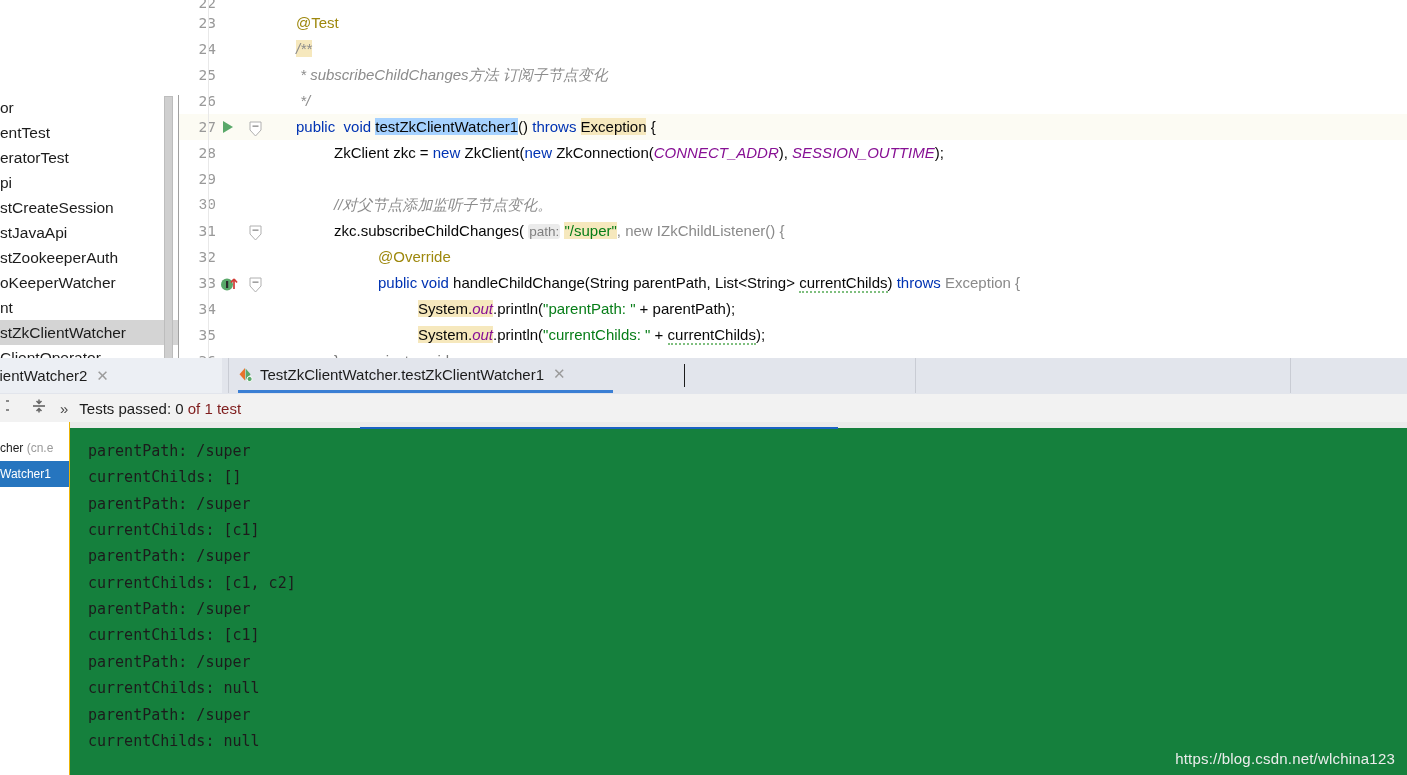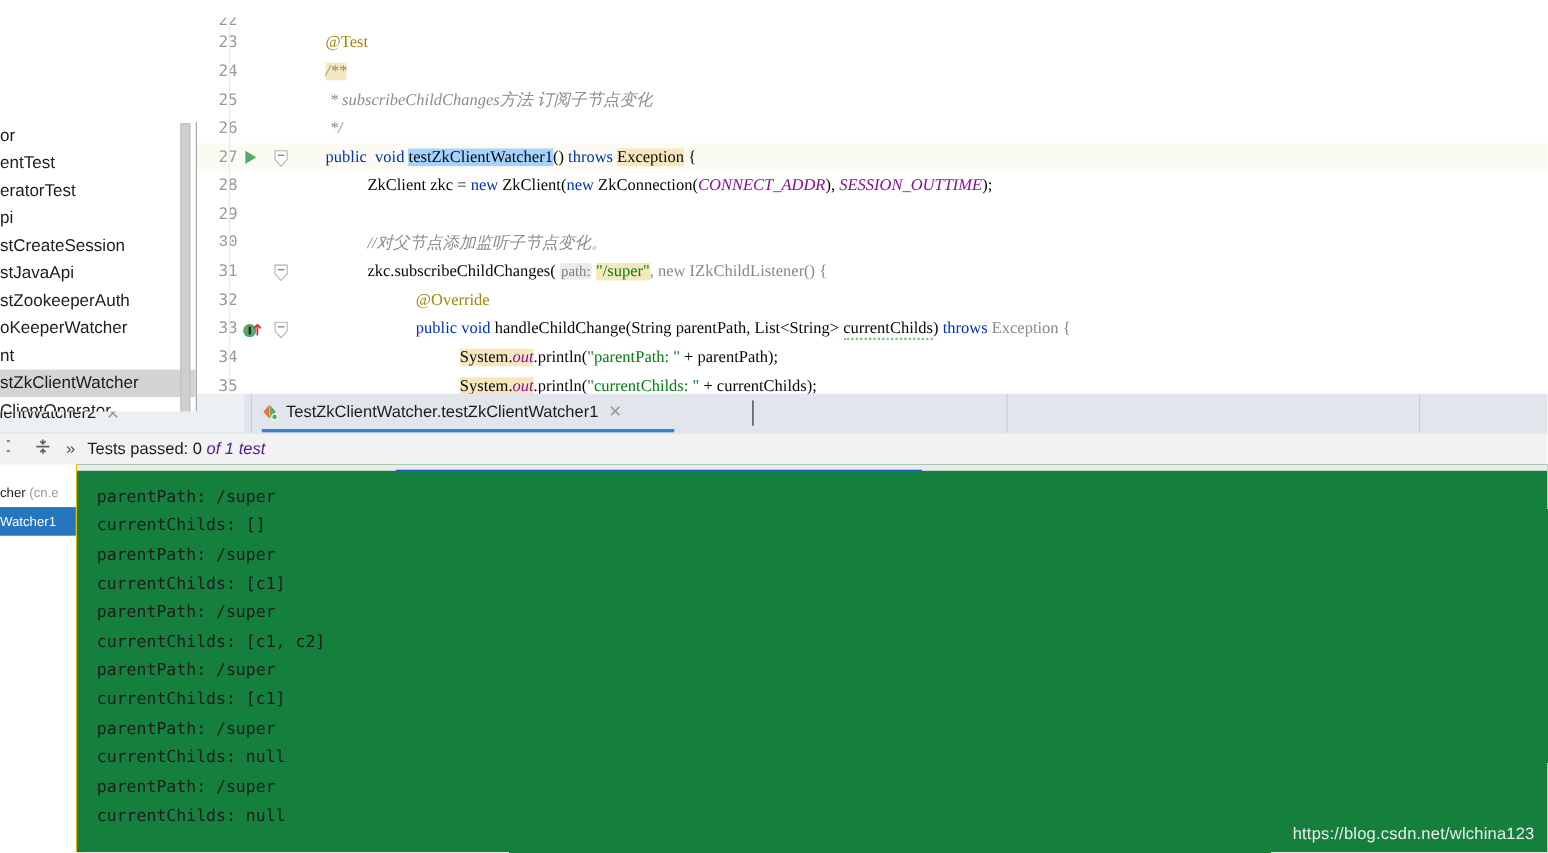--- a/index.html
+++ b/index.html
@@ -5,21 +5,21 @@
   html,body{margin:0;padding:0;}
   body{
     width:1407px;height:775px;overflow:hidden;
     background:#ffffff;
     font-family:"Liberation Sans", sans-serif;
     -webkit-font-smoothing:antialiased;
   }
   .app{position:relative;width:1407px;height:775px;overflow:hidden;background:#fff;}
 
   
-  .editor-area{position:absolute;left:0;top:16px;width:1407px;height:358px;overflow:hidden;background:#ffffff;}
+  .editor-area{position:absolute;left:0;top:0;width:1407px;height:358px;overflow:hidden;background:#ffffff;}
 
   
   .filelist{
     position:absolute;left:0;top:95px;width:178px;height:265px;
     background:#ffffff;border-right:1px solid #a0a0a0;border-bottom:1px solid #a0a0a0;
     overflow:hidden;z-index:6;
   }
   .filelist .fl-row{
     height:25px;line-height:25px;font-size:15.5px;color:#1c1c1c;
     padding-left:0px;white-space:nowrap;overflow:hidden;
@@ -45,21 +45,21 @@
     border-left:10px solid #59a869;border-top:6px solid transparent;border-bottom:6px solid transparent;
   }
   .fold{
     position:absolute;left:70px;top:5px;width:15px;height:16px;
   }
   .ovr-icon{position:absolute;left:43px;top:5px;}
 
   
   .code{
     position:absolute;left:296px;top:0;right:0;height:285px;
-    font-family:Liberation Serif, serif;
+    font-family:Liberation Sans, sans-serif;
     font-size:15px;white-space:pre;color:#080808;
   }
   .cl{position:absolute;left:0;height:26px;line-height:26px;white-space:pre;}
   .hl-row{position:absolute;left:208px;width:1199px;height:26px;background:#fcfbf3;}
 
   .k{color:#0033b3;}            
   .ann{color:#9e880d;}          
   .cmt{color:#8c8c8c;font-style:italic;}
   .str{color:#067d17;}
   .cst{color:#871094;font-style:italic;}
@@ -88,21 +88,21 @@
   .tabicon{position:relative;width:15px;height:15px;margin-right:7px;flex:none;}
 
   
   .testbar{
     position:absolute;left:0;top:394px;width:1407px;height:28px;background:#f2f2f2;
     border-bottom:1px solid #d6d6d6;display:flex;align-items:center;
   }
   .tb-ico{margin-left:6px;opacity:.78;}
   .chev{margin-left:12px;color:#4a4a4a;font-size:15px;letter-spacing:-1px;}
   .status{margin-left:12px;font-size:15px;color:#1c1c1c;}
-  .status .dim{color:#4c1d95;font-style:italic;}
+  .status .dim{color:#7f1d1d;}
 
   
   .tree{
     position:absolute;left:0;top:422px;width:69px;height:353px;background:#ffffff;
     border-right:6px solid #eab308;overflow:hidden;font-size:12px;
   }
   .tree .trow{height:26px;line-height:26px;white-space:nowrap;color:#1c1c1c;}
   .tree .trow.suite{color:#1c1c1c;}
   .tree .trow .pkg{color:#9a9a9a;}
   .tree .trow.selected{background:#2675bf;color:#ffffff;}

